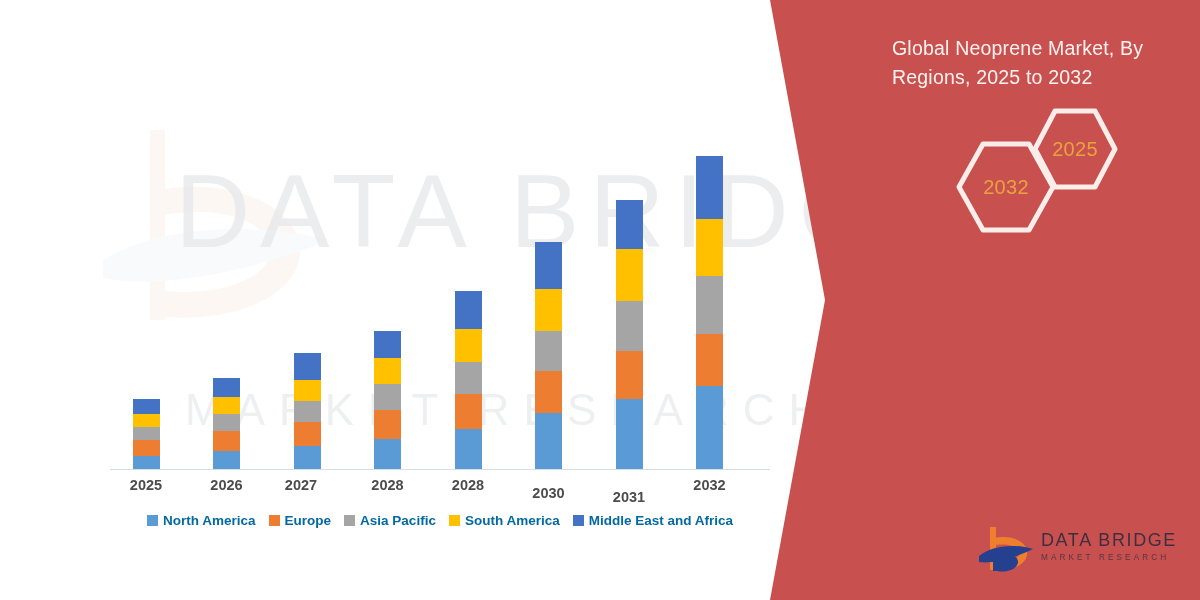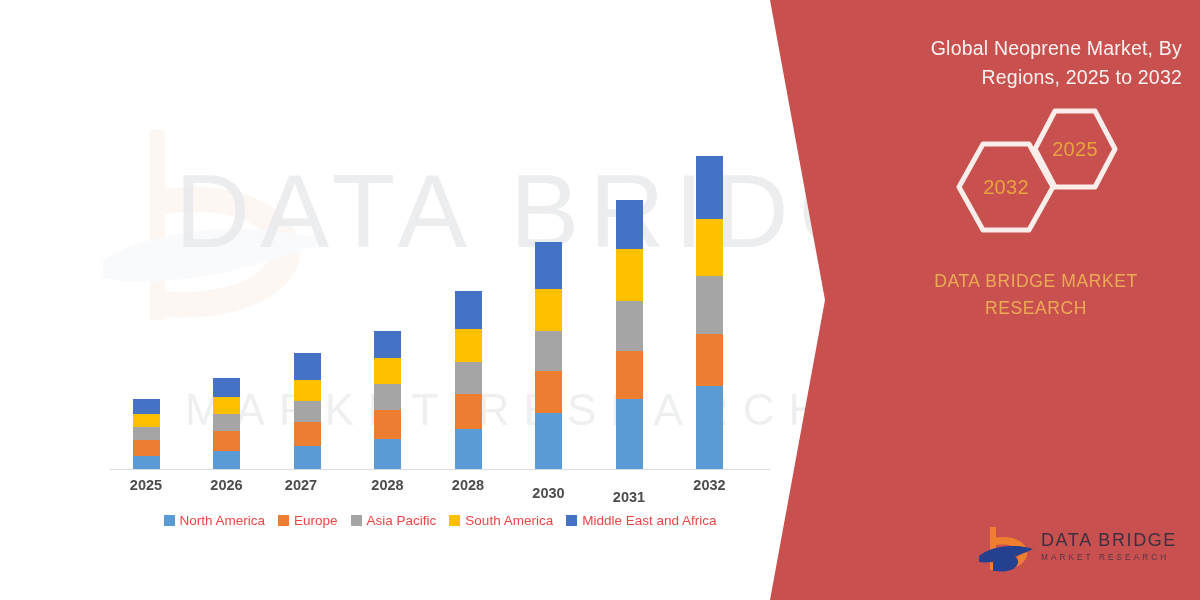--- a/index.html
+++ b/index.html
@@ -13,21 +13,20 @@
   #root{position:relative;width:1200px;height:600px;background:#fff;overflow:hidden;}
 
   
   .red-panel{
     position:absolute;top:0;right:0;width:430px;height:600px;
     background:#c8514f;
     clip-path:polygon(100% 0, 100% 100%, 0 100%, 55px 300px, 0 0);
   }
   .red-title{
     position:absolute;top:34px;right:18px;width:290px;
-    text-align:right;
     color:#fdf2ef;font-size:19.5px;line-height:29px;font-weight:400;
     letter-spacing:.2px;
   }
 
   .hex-wrap{position:absolute;top:108px;right:78px;width:220px;height:130px;}
   .hex{position:absolute;}
   .hex svg{display:block;overflow:visible;}
   .hex-label{
     position:absolute;left:0;top:0;width:100%;height:100%;
     display:flex;align-items:center;justify-content:center;
@@ -89,21 +88,21 @@
     position:absolute;top:0;width:60px;text-align:center;
     color:#4c4c4c;font-size:14.5px;font-weight:bold;
   }
 
   .legend{
     position:absolute;left:110px;top:513px;width:660px;
     display:flex;align-items:center;justify-content:center;gap:13px;
   }
   .leg-item{display:flex;align-items:center;gap:5px;}
   .leg-sw{width:11px;height:11px;display:block;}
-  .leg-tx{color:#ef4444;font-size:13.5px;font-weight:normal;white-space:nowrap;}
+  .leg-tx{color:#0369a1;font-size:13.5px;font-weight:bold;white-space:nowrap;}
 
   .footer{position:absolute;left:0;top:566px;width:790px;height:24px;}
   .foot-l{
     position:absolute;left:97px;top:0;color:#3a3a3a;
     font-size:9.2px;font-family:"Liberation Serif", serif;white-space:nowrap;
   }
   .foot-r{
     position:absolute;left:428px;top:0;color:#3a3a3a;
     font-size:9.2px;font-family:"Liberation Serif", serif;white-space:nowrap;
   }
@@ -231,21 +230,20 @@
       <div class="hex-label">2025</div>
     </div>
     <div class="hex hex-2032">
       <svg viewBox="0 0 100 92" width="100" height="92" aria-hidden="true">
         <polygon points="27,3 73,3 97,46 73,89 27,89 3,46" fill="none" stroke="#fbeeea" stroke-width="5" stroke-linejoin="round"></polygon>
       </svg>
       <div class="hex-label">2032</div>
     </div>
   </div>
 
-  <div class="brand">DATA BRIDGE MARKET RESEARCH</div>
 
   <div class="logo">
     <svg class="logo-mark" viewBox="0 0 58 52" aria-hidden="true">
       <path d="M13 3 L13 46 L19 46 L19 3 Z" fill="#ef7f2e"></path>
       <path d="M17 14 C38 10 52 20 50 31 C48 42 32 48 17 45 L17 38 C29 40 41 36 42 30 C43 23 32 19 17 21 Z" fill="#ef7f2e"></path>
       <path d="M2 32 C14 22 36 19 56 25 C38 34 16 40 2 38 Z" fill="#24408e"></path>
       <path d="M16 26 L16 47 L22 47 L22 26 Z" fill="#24408e"></path>
       <path d="M20 30 C34 28 42 33 41 39 C39 46 28 49 20 47 Z" fill="#24408e"></path>
     </svg>
     <div class="logo-text">

